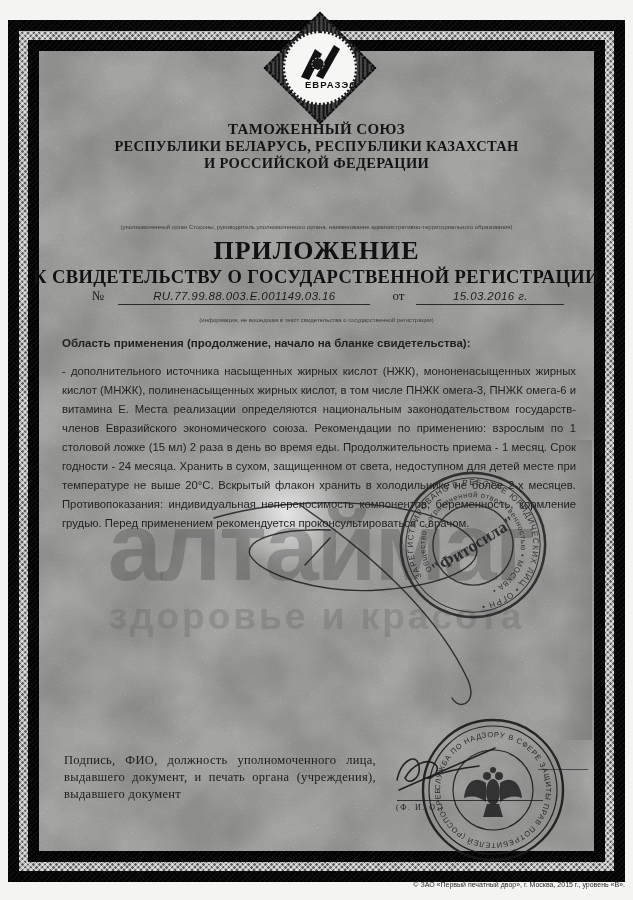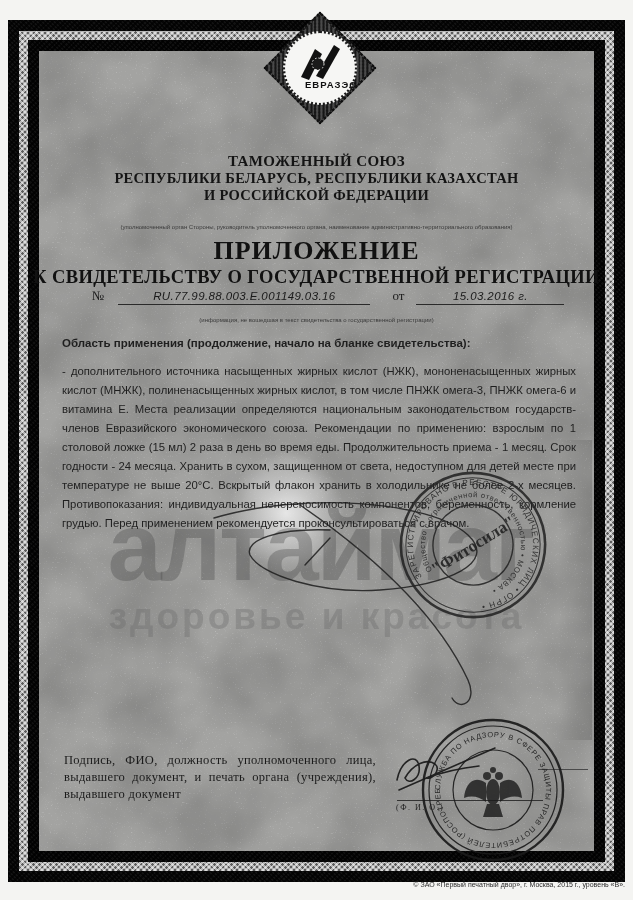--- a/index.html
+++ b/index.html
@@ -29,21 +29,21 @@
      border:2px dotted #0e0e0e;}
   .logo .disc{position:absolute;left:11px;top:11px;width:70px;height:70px;border-radius:50%;
      background:#f6f6f4;border:2px dotted #1a1a1a;box-shadow:0 0 0 2px #f6f6f4 inset;}
   .logo .disc svg{position:absolute;left:0;top:0;}
   .logo .logo-label{position:absolute;left:0;right:0;top:46px;text-align:center;
      font-size:9.5px;font-weight:bold;letter-spacing:1px;color:#101010;padding-left:20px;}
   
   .abs{position:absolute;}
   .hdr{left:40px;right:40px;top:121px;text-align:center;
      font-family:"Liberation Serif",serif;font-weight:bold;color:#141414;z-index:3;}
-  .hdr .l1{font-size:15px;letter-spacing:.4px;margin-top:32px;}
+  .hdr .l1{font-size:15px;letter-spacing:.4px;}
   .hdr .l2,.hdr .l3{font-size:14.5px;letter-spacing:.3px;}
   .agency{left:36px;right:36px;top:165px;text-align:center;font-size:11px;line-height:13.5px;color:#222;z-index:3;}
   .tiny-note{left:60px;right:60px;top:224px;text-align:center;font-size:6px;color:#3a3a3a;z-index:3;}
   .title{left:30px;right:30px;top:236px;text-align:center;font-family:"Liberation Serif",serif;
      font-weight:bold;color:#111;z-index:3;}
   .title .t1{font-size:26px;letter-spacing:1px;}
   .title .t2{font-size:18.5px;letter-spacing:.4px;margin-top:1px;}
   .numrow{left:92px;right:55px;top:288px;display:flex;align-items:baseline;z-index:3;
      font-family:"Liberation Serif",serif;font-size:13px;color:#1a1a1a;}
   .numrow .u{border-bottom:1.2px solid #2a2a2a;text-align:center;

